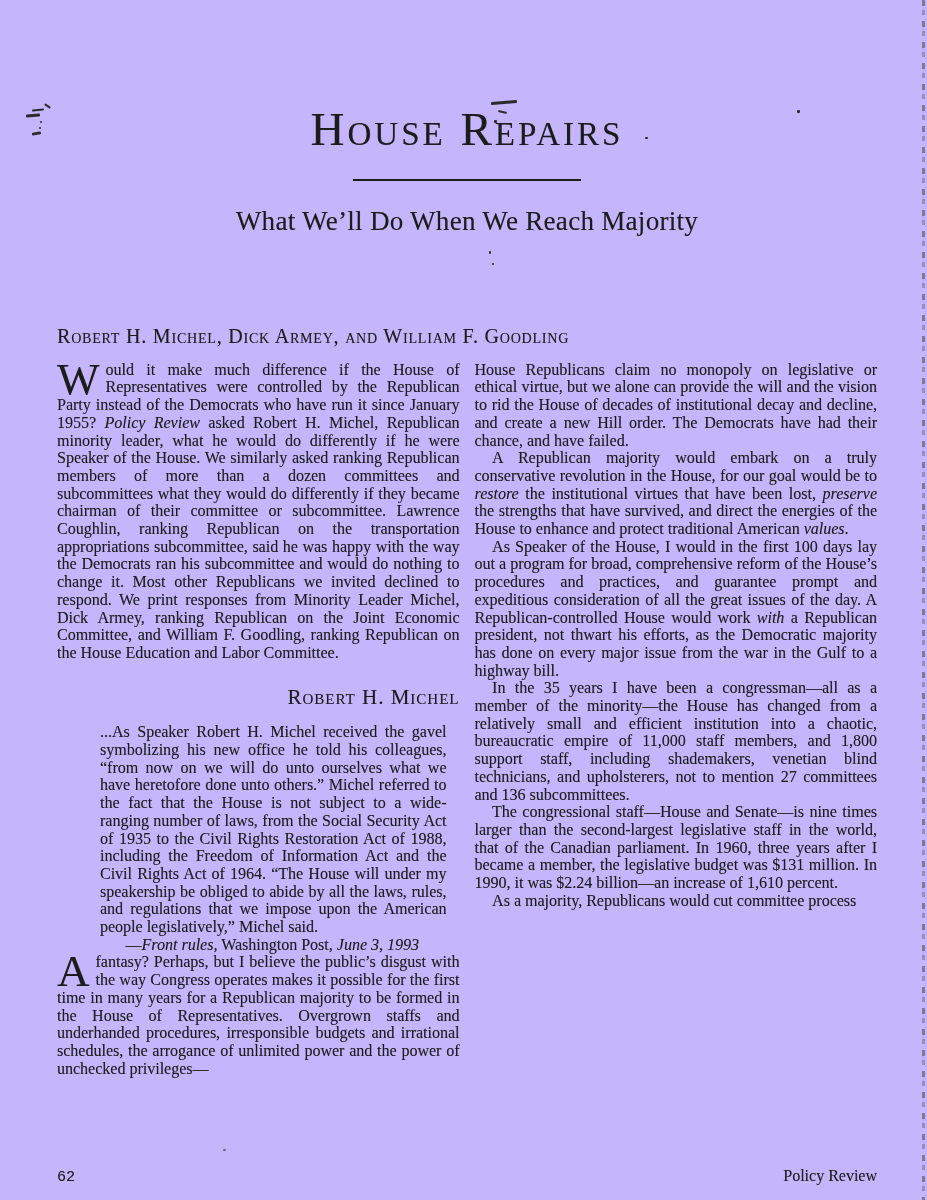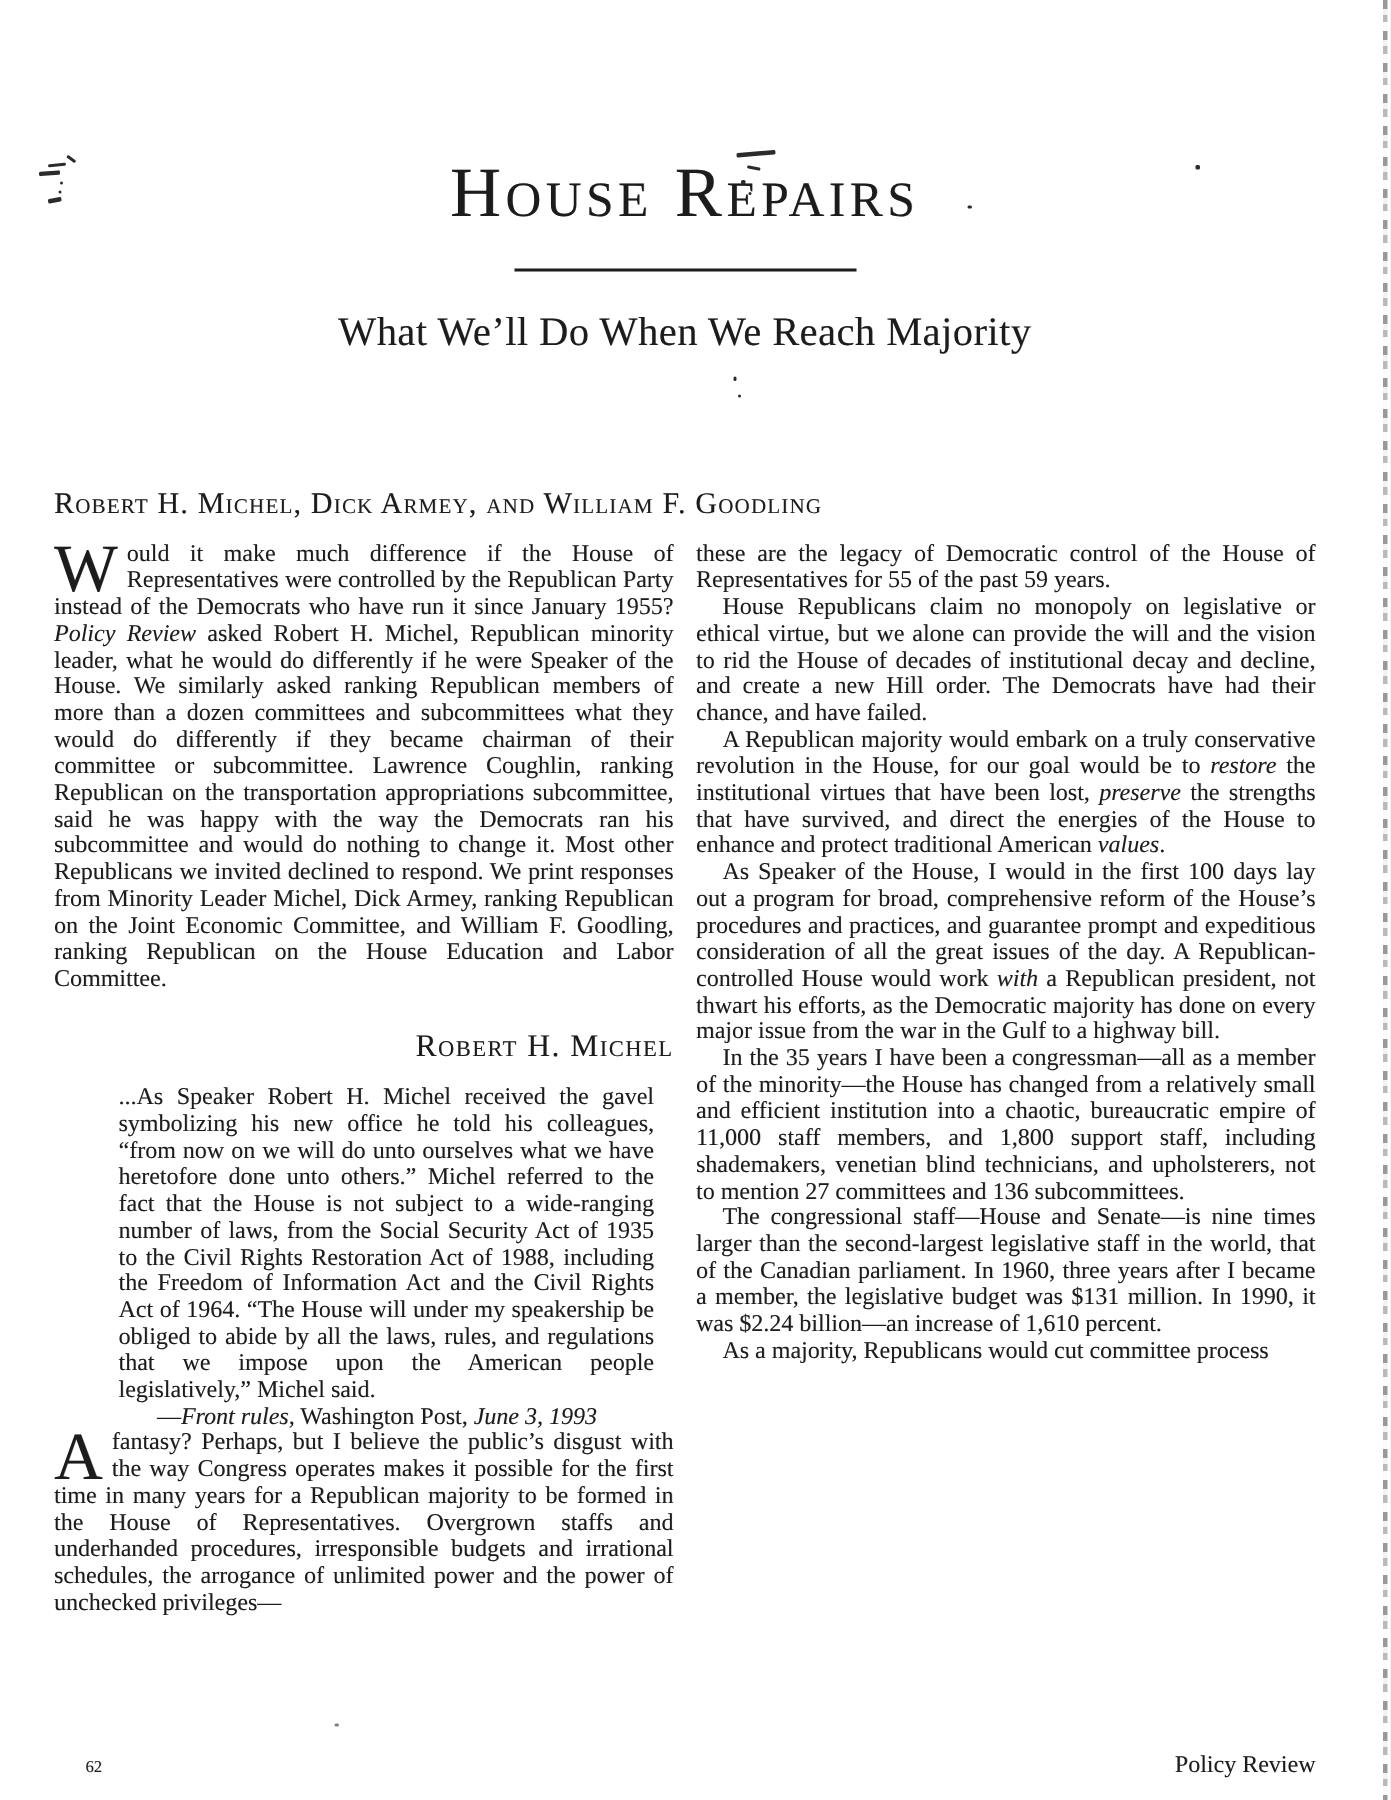--- a/index.html
+++ b/index.html
@@ -85,21 +85,21 @@
   .footer {
     position: absolute;
     left: 57px;
     right: 50px;
     bottom: 14px;
     display: flex;
     justify-content: space-between;
     align-items: baseline;
     font-size: 16px;
   }
-  .pagenum { font-size: 11px; }
+  .pagenum { font-size: 15px; font-family: Liberation Mono, monospace; }
   
   .edge-line {
     position: absolute;
     top: 0; bottom: 0; right: 2px;
     width: 3px;
     background: repeating-linear-gradient(
       to bottom,
       rgba(70,70,70,0.55) 0 6px,
       rgba(150,150,150,0.12) 6px 10px,
       rgba(90,90,90,0.42) 10px 15px,
@@ -119,21 +119,21 @@
   .m10 { left: 499px; top: 128px; width: 2px;  height: 2px; }
   .m11 { left: 645px; top: 137px; width: 3px;  height: 2px; }
   .m12 { left: 797px; top: 110px; width: 3px;  height: 3px; }
   .m13 { left: 489px; top: 251px; width: 2px;  height: 3px; }
   .m14 { left: 492px; top: 263px; width: 2px;  height: 2px; }
   .m15 { left: 223px; top: 1149px; width: 3px; height: 2px; opacity: 0.6; }
 </style>
 </head>
 <body>
 
-<div class="page" style="background: #ffffff; color: rgb(28, 28, 28); padding-left: 36px;">
+<div class="page" style="background: #c4b5fd; color: rgb(28, 28, 28);">
 
   <div class="edge-line"></div>
   <div class="mark m1"></div>
   <div class="mark m2"></div>
   <div class="mark m3"></div>
   <div class="mark m4"></div>
   <div class="mark m5"></div>
   <div class="mark m6"></div>
   <div class="mark m7"></div>
   <div class="mark m8"></div>
@@ -162,21 +162,20 @@
       <blockquote class="quote">
         <p class="quote-text"><span>...As Speaker Robert H. Michel received the gavel symbolizing his new office he told his colleagues, “from now on we will do unto ourselves what we have heretofore done unto others.” Michel referred to the fact that the House is not subject to a wide-ranging number of laws, from the Social Security Act of 1935 to the Civil Rights Restoration Act of 1988, including the Freedom of Information Act and the Civil Rights Act of 1964. “The House will under my speakership be obliged to abide by all the laws, rules, and regulations that we impose upon the American people legislatively,” Michel said.</span></p>
         <p class="attrib"><span>—</span><span class="it">Front rules,</span><span> Washington Post, </span><span class="it">June 3, 1993</span></p>
       </blockquote>
       <p class="para fantasy">
         <span class="dropcap">A</span><span><span>fantasy? Perhaps, but I believe the public’s disgust with the way Congress operates makes it possible for the first time in many years for a Republican majority to be formed in the House of Representatives. Overgrown staffs and underhanded procedures, irresponsible budgets and irrational schedules, the arrogance of unlimited power and the power of unchecked privileges—</span></span>
       </p>
     </section>
 
     <section class="col right">
-      <p><span>these are the legacy of Democratic control of the House of Representatives for 55 of the past 59 years.</span></p>
       <p><span>House Republicans claim no monopoly on legislative or ethical virtue, but we alone can provide the will and the vision to rid the House of decades of institutional decay and decline, and create a new Hill order. The Democrats have had their chance, and have failed.</span></p>
       <p><span>A Republican majority would embark on a truly conservative revolution in the House, for our goal would be to </span><span class="it">restore</span><span> the institutional virtues that have been lost, </span><span class="it">preserve</span><span> the strengths that have survived, and direct the energies of the House to enhance and protect traditional American </span><span class="it">values</span><span>.</span></p>
       <p><span>As Speaker of the House, I would in the first 100 days lay out a program for broad, comprehensive reform of the House’s procedures and practices, and guarantee prompt and expeditious consideration of all the great issues of the day. A Republican-controlled House would work </span><span class="it">with</span><span> a Republican president, not thwart his efforts, as the Democratic majority has done on every major issue from the war in the Gulf to a highway bill.</span></p>
       <p><span>In the 35 years I have been a congressman—all as a member of the minority—the House has changed from a relatively small and efficient institution into a chaotic, bureaucratic empire of 11,000 staff members, and 1,800 support staff, including shademakers, venetian blind technicians, and upholsterers, not to mention 27 committees and 136 subcommittees.</span></p>
       <p><span>The congressional staff—House and Senate—is nine times larger than the second-largest legislative staff in the world, that of the Canadian parliament. In 1960, three years after I became a member, the legislative budget was $131 million. In 1990, it was $2.24 billion—an increase of 1,610 percent.</span></p>
       <p><span>As a majority, Republicans would cut committee process</span></p>
     </section>
 
   </main>
 

